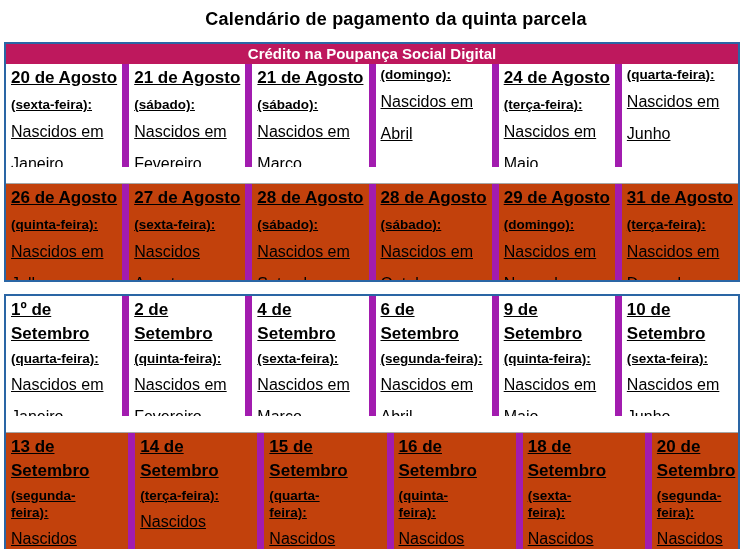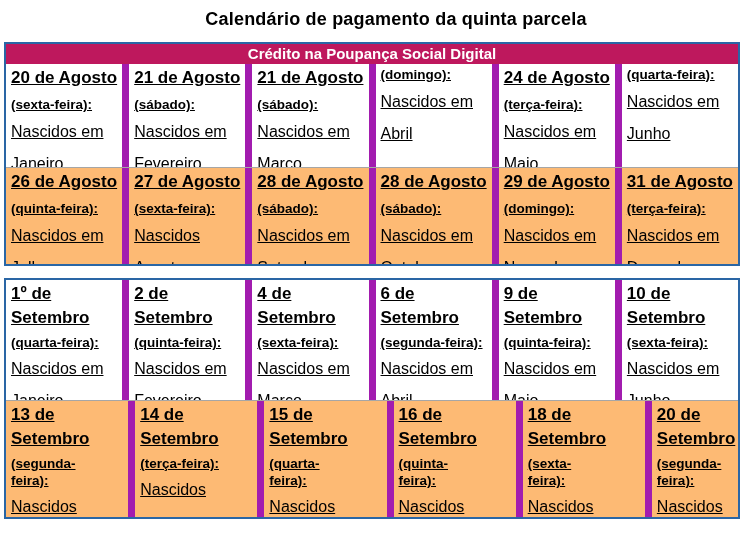--- a/index.html
+++ b/index.html
@@ -37,21 +37,21 @@
     font-size: 15px;
     text-align: center;
     height: 20px;
     line-height: 20px;
     overflow: hidden;
   }
   .cal-row {
     display: flex;
     overflow: hidden;
   }
-  .cal-row.shaded { background: #fdba74; }
+  .cal-row.shaded { background: #c2410c; margin-top: 16px; }
   .cal-row.second { border-top: 1px solid #a6a6a6; }
   .t1 .row-a { height: 103px; }
   .t1 .row-b { height: 96px; }
   .t2 .row-a { height: 120px; }
   .t2 .row-b { height: 116px; gap: 36px; }
   .cell {
     flex: 1 1 0;
     box-sizing: border-box;
     padding: 2px 2px 0 5px;
     overflow: hidden;

